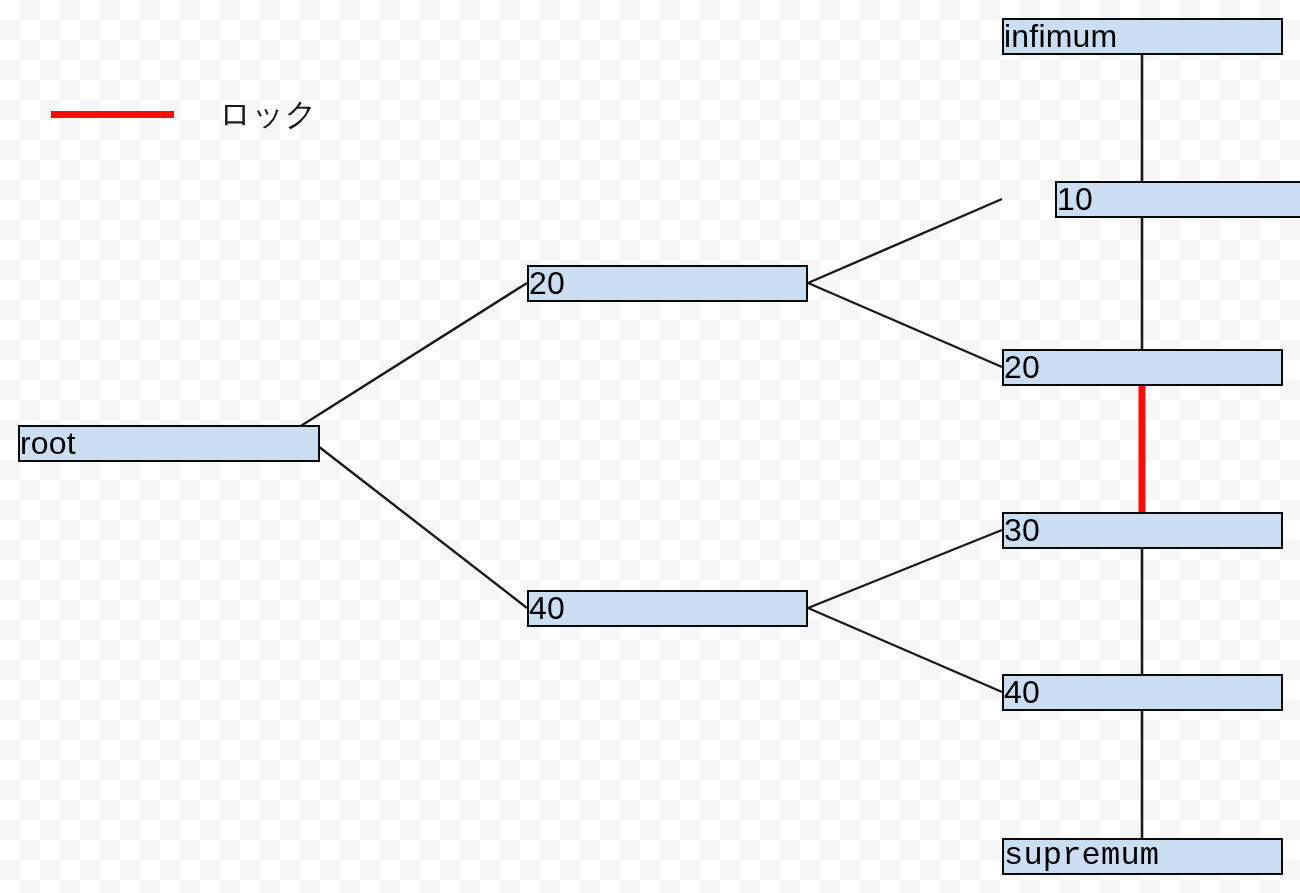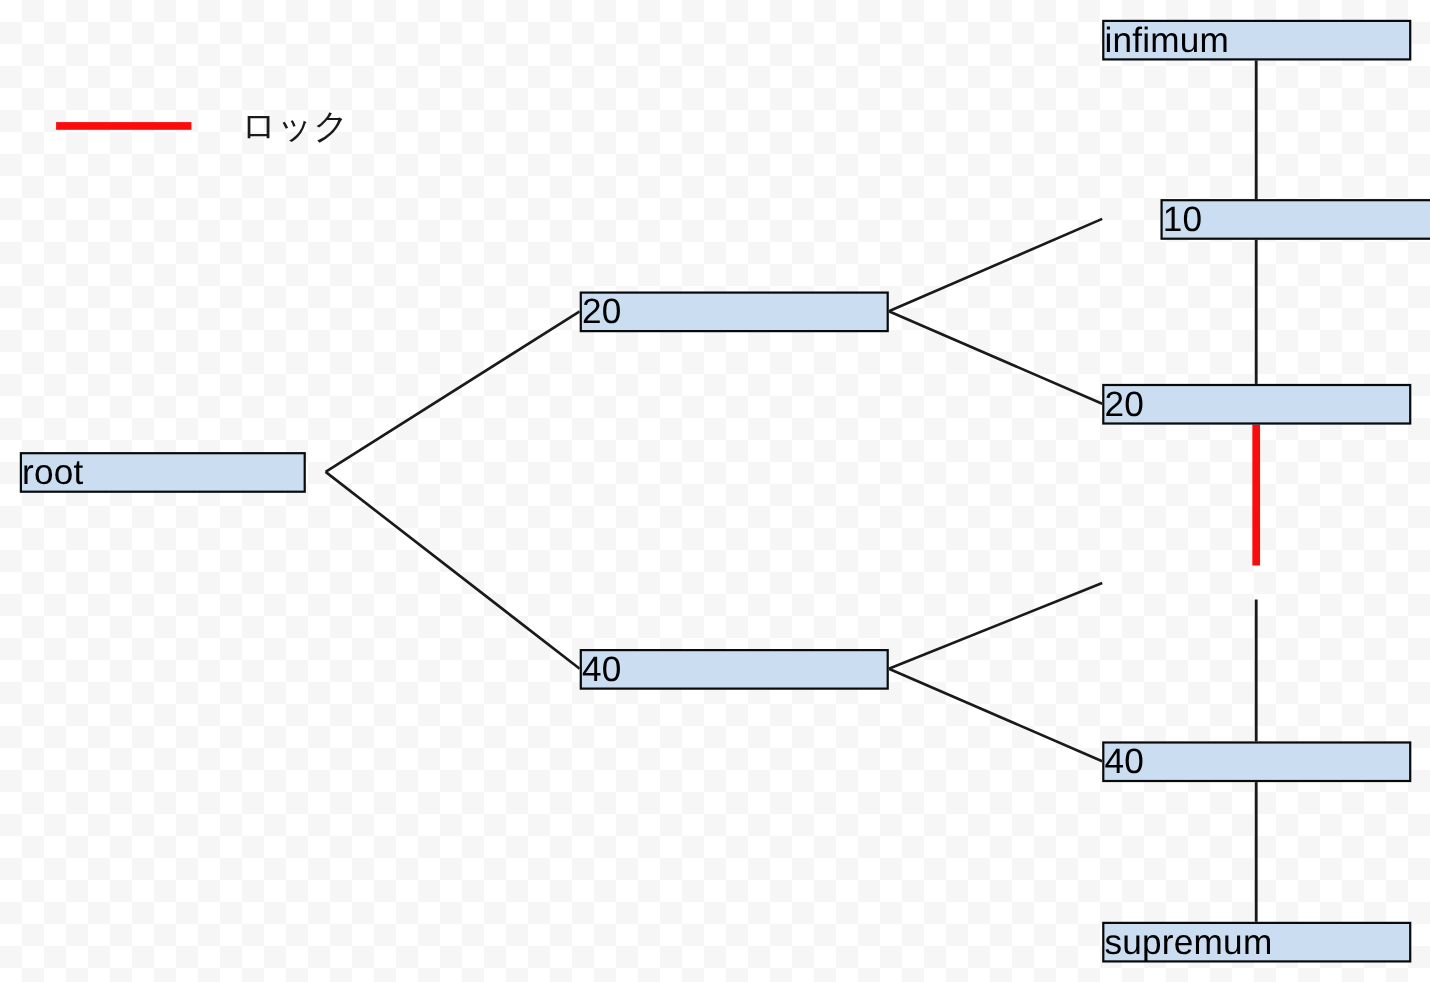--- a/index.html
+++ b/index.html
@@ -93,21 +93,21 @@
     <g>
       <line x1="1142" y1="384" x2="1142" y2="514" stroke="#fa0c0c" stroke-width="7"></line>
     </g>
   </svg>
 
   <div id="legend">
     <div id="legend-swatch"></div>
     <div id="legend-text">ロック</div>
   </div>
 
-  <div class="node" style="left:18px; top:411px; width:260px; height:37px;">
+  <div class="node" style="left:18px; top:425px; width:302px; height:37px;">
     <span class="node-label">root</span>
   </div>
 
   <div class="node" style="left:527px; top:265px; width:281px; height:37px;">
     <span class="node-label">20</span>
   </div>
 
   <div class="node" style="left:527px; top:590px; width:281px; height:37px;">
     <span class="node-label">40</span>
   </div>
@@ -117,22 +117,25 @@
   </div>
 
   <div class="node" style="left:1055px; top:181px; width:281px; height:37px;">
     <span class="node-label">10</span>
   </div>
 
   <div class="node" style="left:1002px; top:349px; width:281px; height:37px;">
     <span class="node-label">20</span>
   </div>
 
+  <div class="node" style="left:1002px; top:512px; width:281px; height:37px;">
+    <span class="node-label">30</span>
+  </div>
 
   <div class="node" style="left:1002px; top:674px; width:281px; height:37px;">
     <span class="node-label">40</span>
   </div>
 
-  <div class="node" style="left:1002px; top:838px; width:281px; height:37px;">
+  <div class="node" style="left:1002px; top:838px; width:281px; height:37px;font-family:Liberation Mono, monospace;">
     <span class="node-label">supremum</span>
   </div>
 
 </div>
 
 </body></html>

